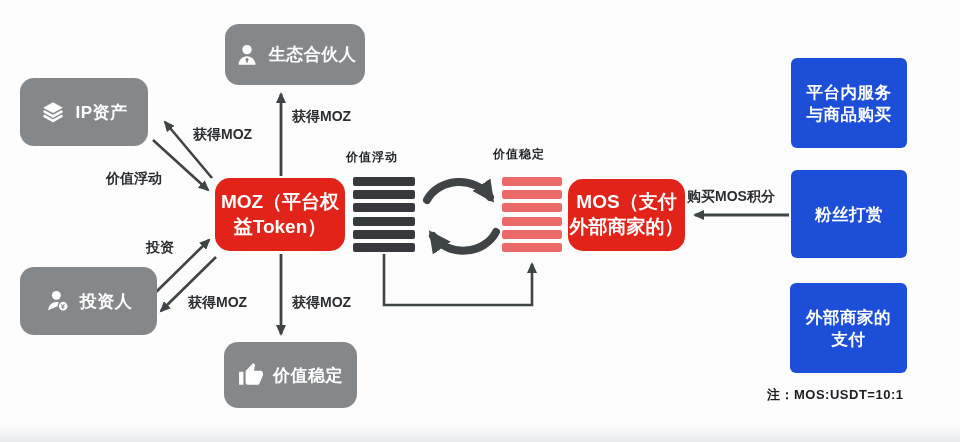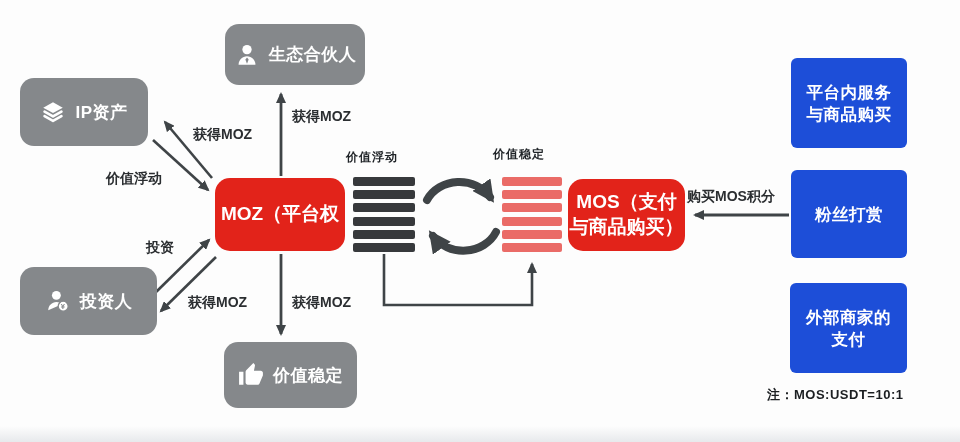--- a/index.html
+++ b/index.html
@@ -102,25 +102,26 @@
 
   <div class="box gray" style="left:224px; top:342px; width:133px; height:66px;">
     <svg class="icon" viewBox="0 0 24 24">
       <path d="M1 21h4V9H1v12zm22-11c0-1.1-.9-2-2-2h-6.31l.95-4.57.03-.32c0-.41-.17-.79-.44-1.06L14.17 1 7.59 7.59C7.22 7.95 7 8.45 7 9v10c0 1.1.9 2 2 2h9c.83 0 1.54-.5 1.84-1.22l3.02-7.05c.09-.23.14-.47.14-.73v-2z" fill="#fff"></path>
     </svg>
     <span>价值稳定</span>
   </div>
 
   <div class="box red" style="left:215px; top:178px; width:130px; height:73px;">
     <span>MOZ（平台权</span>
+    <span>益Token）</span>
   </div>
 
   <div class="box red" style="left:568px; top:179px; width:117px; height:72px;">
     <span>MOS（支付</span>
-    <span>与商品购买）</span>
+    <span>外部商家的）</span>
   </div>
 
   <div class="box dark" style="left:791px; top:58px; width:116px; height:90px; flex-direction:column;">
     <span>平台内服务</span>
     <span>与商品购买</span>
   </div>
 
   <div class="box dark" style="left:791px; top:170px; width:116px; height:88px;">
     <span>粉丝打赏</span>
   </div>

